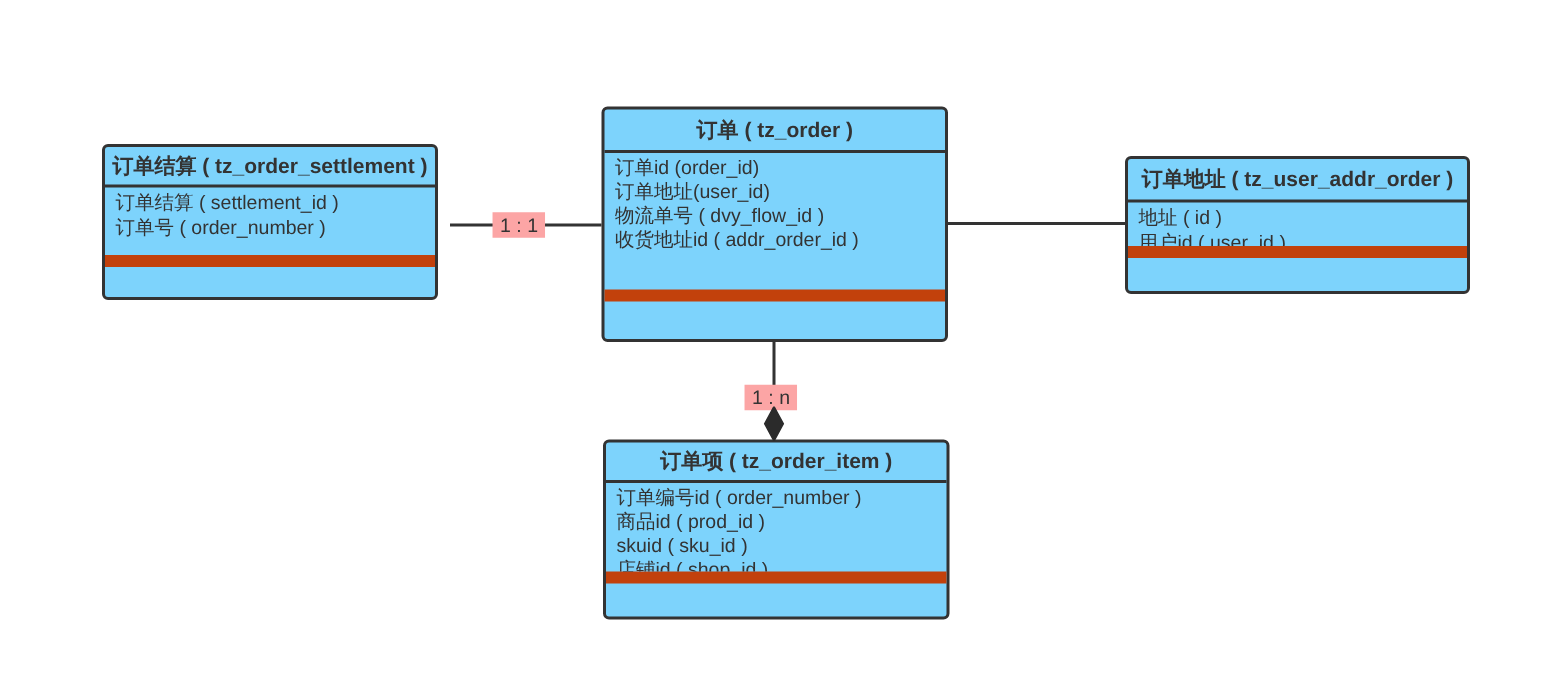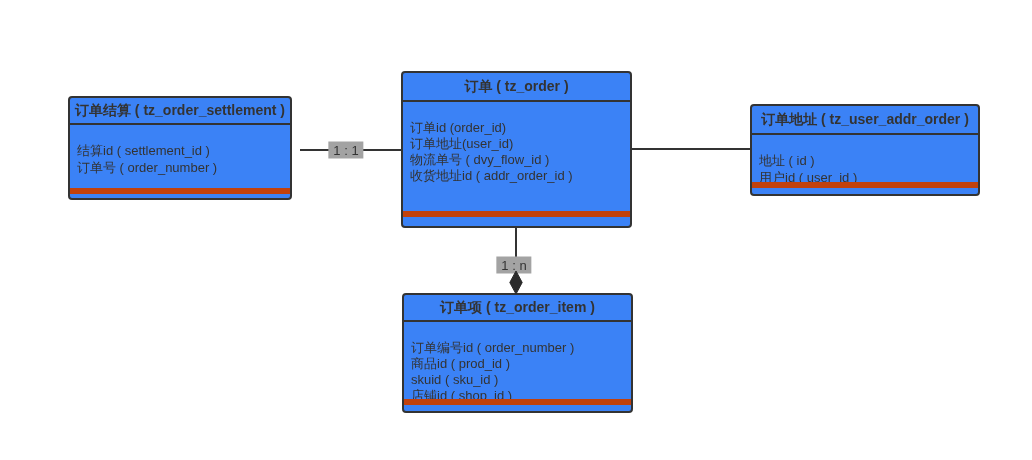--- a/index.html
+++ b/index.html
@@ -12,79 +12,78 @@
     position: relative;
     width: 1032px;
     height: 460px;
     background: #ffffff;
     overflow: hidden;
     color: #333333;
   }
   .entity {
     position: absolute;
     box-sizing: border-box;
-    background: #3b82f6;
+    background: #7dd3fc;
     border: 2px solid #333333;
     border-radius: 4px;
     display: flex;
     flex-direction: column;
   }
   .entity-title {
     box-sizing: border-box;
     border-bottom: 2px solid #333333;
     display: flex;
     align-items: center;
     justify-content: center;
     font-size: 14px;
     font-weight: bold;
     white-space: nowrap;
     letter-spacing: 0px;
   }
   .entity-fields {
     box-sizing: border-box;
-    border-bottom: 6px solid #c2410c;
+    border-bottom: 8px solid #c2410c;
     padding: 2px 2px 0 7px;
     font-size: 13px;
     line-height: 16px;
     overflow: hidden;
-    margin-top: 16px;
   }
   .entity-fields .field {
     white-space: nowrap;
   }
   .entity-footer {
     flex: 1 1 auto;
   }
   .conn {
     position: absolute;
     background: #333333;
   }
   .conn-label {
     position: absolute;
     transform: translate(-50%, -50%);
-    background: #a3a3a3;
+    background: #fca5a5;
     padding: 1px 5px;
     font-size: 13px;
     color: #333333;
     white-space: nowrap;
   }
   .diamond {
     position: absolute;
     display: block;
   }
 </style>
 </head>
 <body>
 
 <div class="canvas">
 
   <div class="entity" style="left:68px; top:96px; width:224px; height:104px;">
     <div class="entity-title" style="height:27px;">订单结算 ( tz_order_settlement )</div>
     <div class="entity-fields" style="height:53px; line-height:16.5px;">
-      <div class="field">结算id ( settlement_id )</div>
+      <div class="field">订单结算 ( settlement_id )</div>
       <div class="field">订单号 ( order_number )</div>
     </div>
     <div class="entity-footer"></div>
   </div>
 
   <div class="entity" style="left:401px; top:71px; width:231px; height:157px;">
     <div class="entity-title" style="height:29px;">订单 ( tz_order )</div>
     <div class="entity-fields" style="height:99px;">
       <div class="field">订单id (order_id)</div>
       <div class="field">订单地址(user_id)</div>

